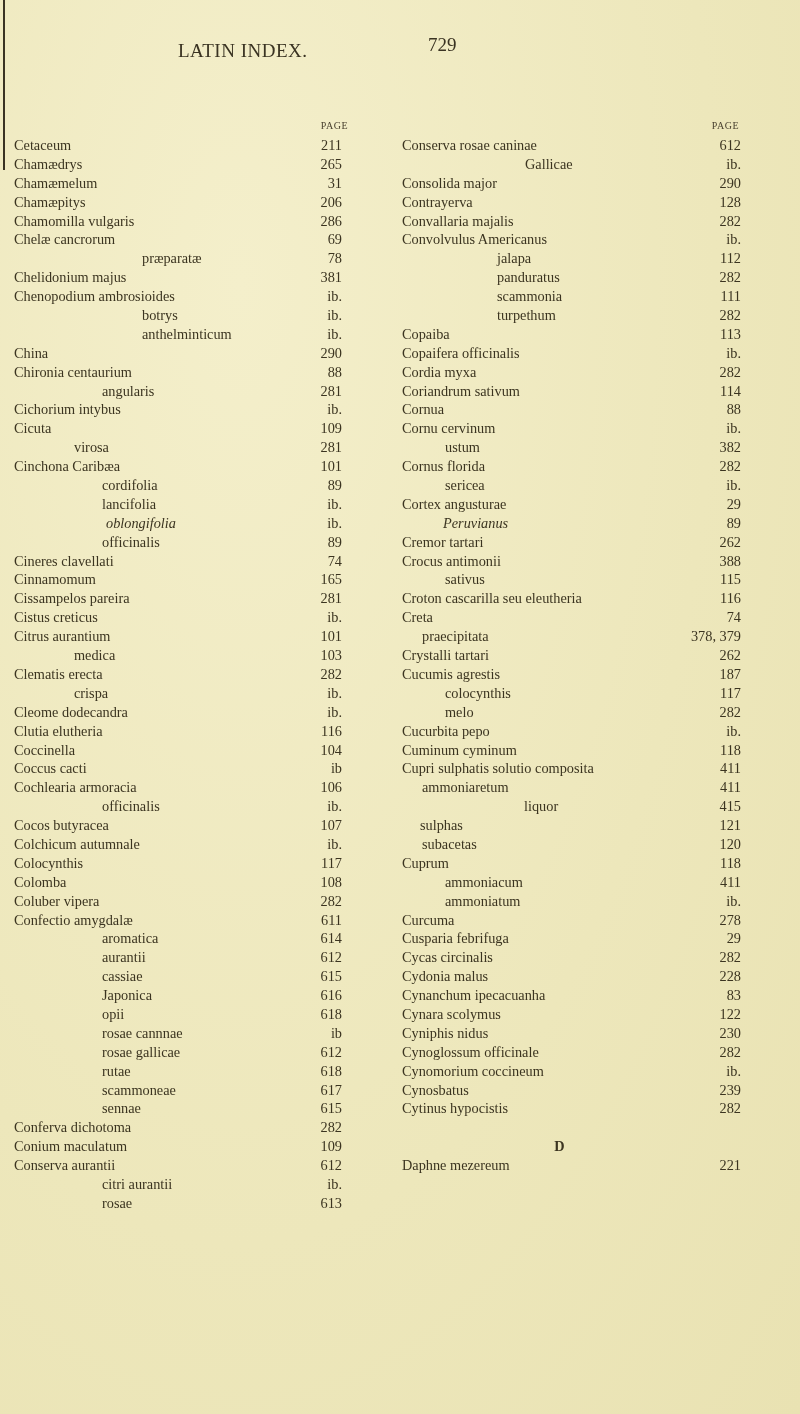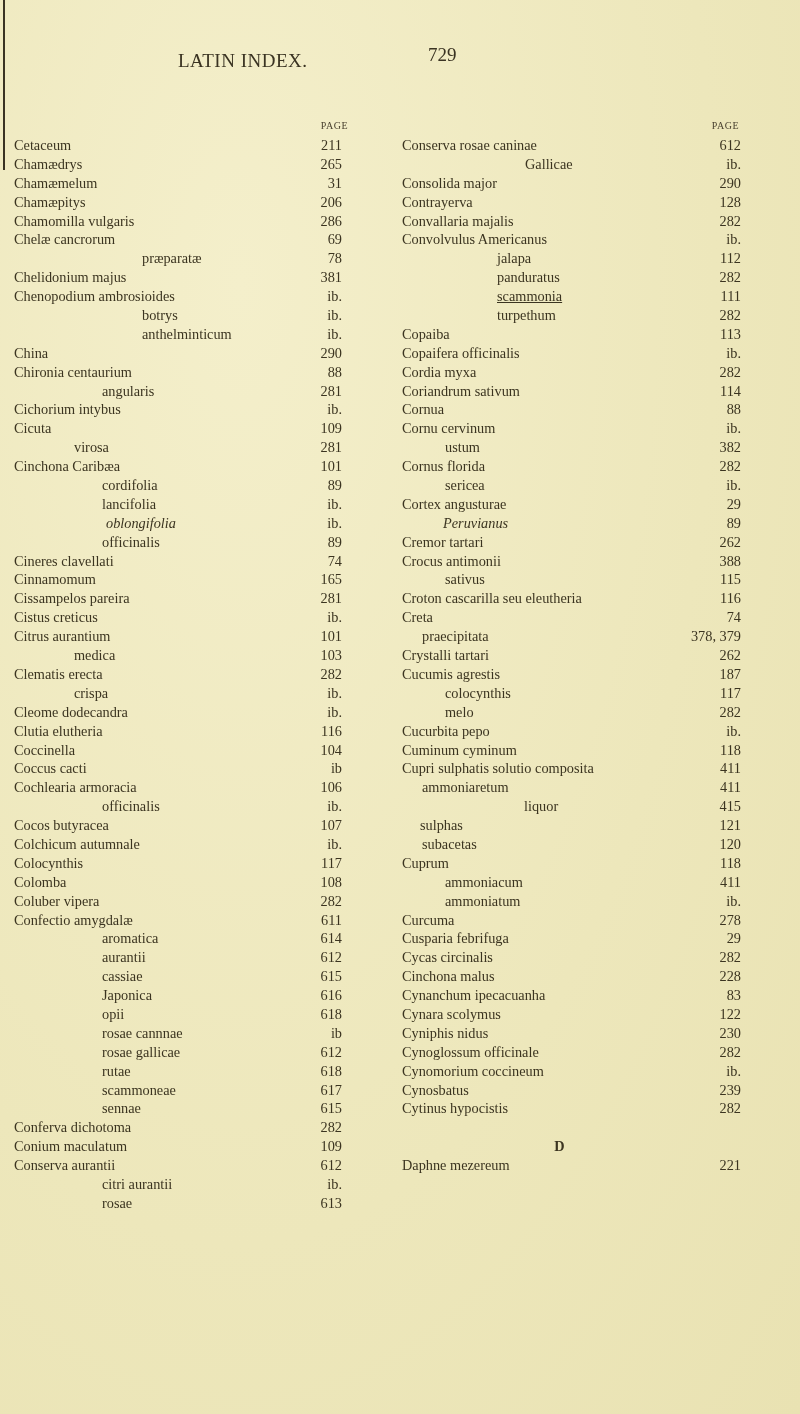--- a/index.html
+++ b/index.html
@@ -5,21 +5,21 @@
   html, body { margin: 0; padding: 0; }
   body {
     width: 800px; height: 1414px; overflow: hidden;
     background: #f1ecc2;
     background-image: radial-gradient(ellipse at 30% 20%, #f4efcb 0%, #ede7bb 60%, #e9e2b2 100%);
     font-family: "Liberation Serif", "DejaVu Serif", serif;
     color: #3b3420;
     position: relative;
   }
   .edge-line { position: absolute; left: 3px; top: 0; width: 2px; height: 170px; background: #3a3323; }
-  .running-head { position: absolute; top: 50px; left: 0; width: 800px; height: 30px; }
+  .running-head { position: absolute; top: 40px; left: 0; width: 800px; height: 30px; }
   .rh-title { position: absolute; left: 178px; top: 0; font-size: 19px; letter-spacing: 0.5px; color: #3a3322; }
   .rh-page { position: absolute; left: 428px; top: -6px; font-size: 19px; color: #3a3322; }
   .col { position: absolute; top: 120px; }
   .col-left { left: 14px; width: 342px; }
   .col-right { left: 402px; width: 315px; }
   .page-hdr { height: 16px; font-size: 10px; letter-spacing: 0.5px; text-align: right; padding-right: 8px; color: #4a4230; }
   .row { position: relative; height: 18.9px; line-height: 18.9px; font-size: 14.3px; white-space: nowrap; }
   .row .term { position: absolute; left: 0; }
   .row .pg { position: absolute; right: 0; text-align: right; }
   .row.section .term { left: 0; width: 100%; text-align: center; font-weight: bold; }
@@ -299,21 +299,21 @@
       </div>
       <div class="row">
         <span class="term" style="left: 95px;">jalapa</span>
         <span class="pg">112</span>
       </div>
       <div class="row">
         <span class="term" style="left: 95px;">panduratus</span>
         <span class="pg">282</span>
       </div>
       <div class="row">
-        <span class="term" style="left: 95px; text-decoration: underline;">scammonia</span>
+        <span class="term" style="left: 95px;">scammonia</span>
         <span class="pg">111</span>
       </div>
       <div class="row">
         <span class="term" style="left: 95px;">turpethum</span>
         <span class="pg">282</span>
       </div>
       <div class="row">
         <span class="term">Copaiba</span>
         <span class="pg">113</span>
       </div>
@@ -443,21 +443,21 @@
       </div>
       <div class="row">
         <span class="term">Cusparia febrifuga</span>
         <span class="pg">29</span>
       </div>
       <div class="row">
         <span class="term">Cycas circinalis</span>
         <span class="pg">282</span>
       </div>
       <div class="row">
-        <span class="term">Cinchona malus</span>
+        <span class="term">Cydonia malus</span>
         <span class="pg">228</span>
       </div>
       <div class="row">
         <span class="term">Cynanchum ipecacuanha</span>
         <span class="pg">83</span>
       </div>
       <div class="row">
         <span class="term">Cynara scolymus</span>
         <span class="pg">122</span>
       </div>

